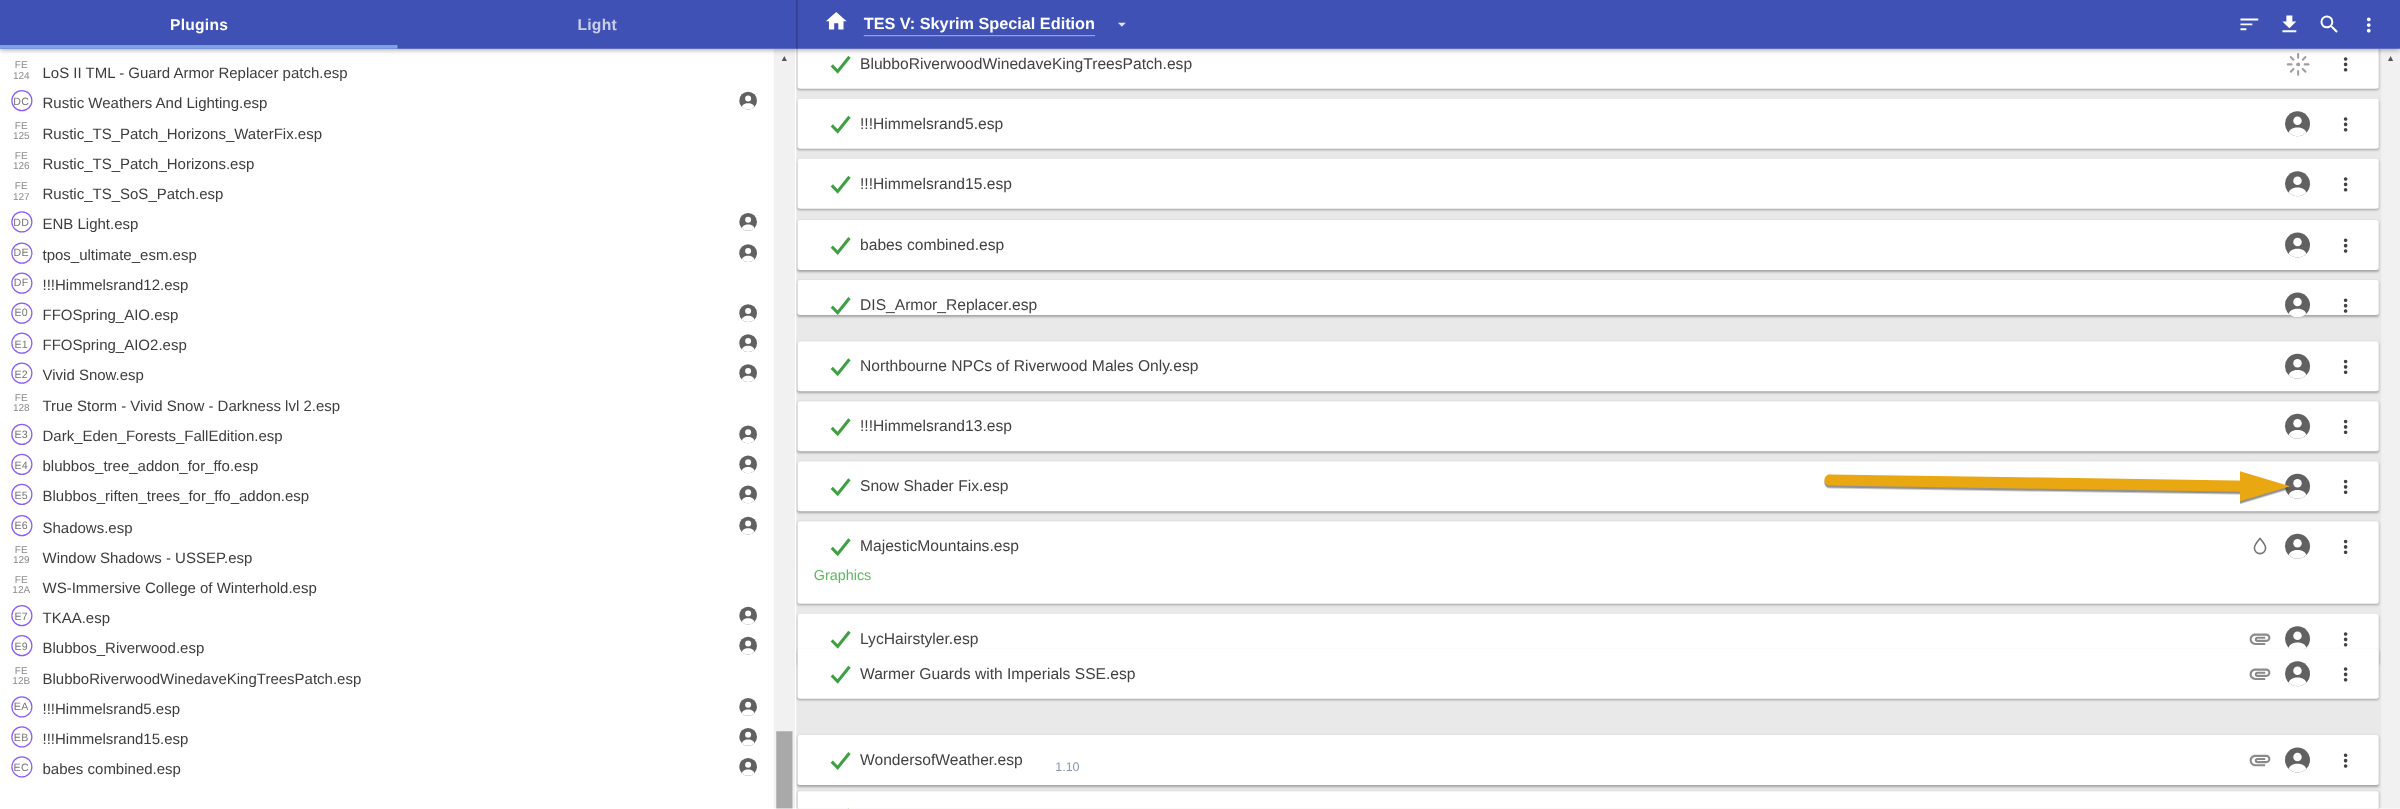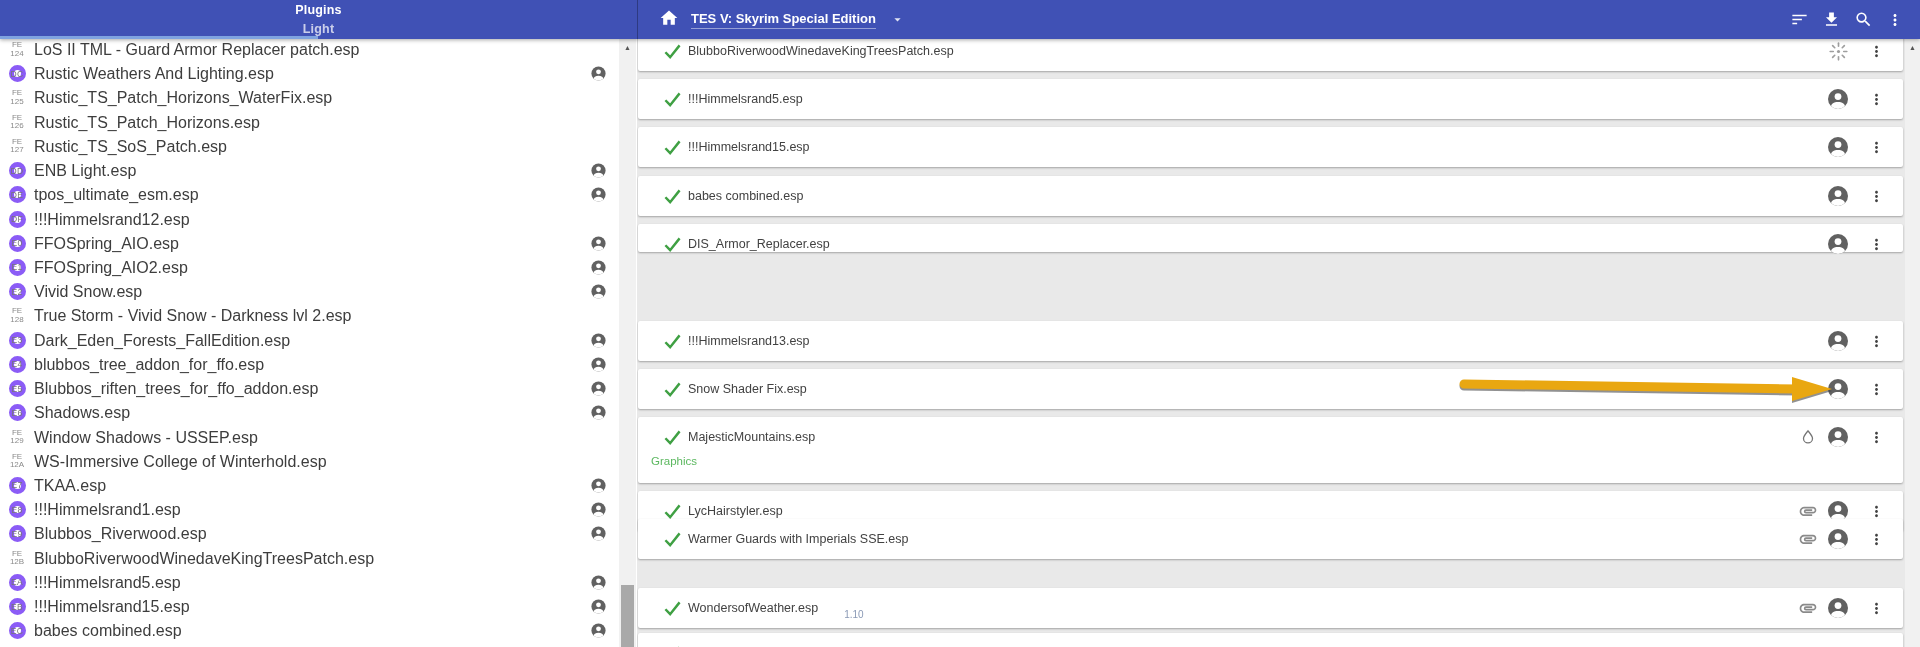--- a/index.html
+++ b/index.html
@@ -2,44 +2,44 @@
 <html><head>
 <meta charset="utf-8">
 <style>
   html,body{margin:0;padding:0;background:#fff;}
   #app{position:relative;width:1920px;height:647px;overflow:hidden;
        font-family:"Liberation Sans",sans-serif;background:#fff;}
 
   
   .header{position:absolute;top:0;left:0;right:0;height:39px;background:#4051b5;
           z-index:20;box-shadow:0 1px 4px rgba(0,0,0,.35);}
-  .tabs{position:absolute;left:0;top:0;width:637px;height:39px;display:flex;flex-direction:column;}
+  .tabs{position:absolute;left:0;top:0;width:637px;height:39px;display:flex;}
   .tab{flex:1;display:flex;align-items:center;justify-content:center;cursor:pointer;}
   .tab span{font-size:12.5px;font-weight:bold;color:#fff;letter-spacing:.2px;}
   .tab.inactive span{color:rgba(255,255,255,.72);}
   .tab-indicator{position:absolute;left:0;bottom:0;width:318px;height:3px;background:#7fa3e0;}
   .header-divider{position:absolute;left:637px;top:0;bottom:0;width:1px;background:rgba(0,0,0,.28);}
   .game-title{position:absolute;left:659px;top:0;height:39px;display:flex;align-items:center;}
   .game-title .ttl{margin-left:12px;font-size:13px;font-weight:bold;color:#fff;
                    padding-bottom:2px;border-bottom:1px solid rgba(255,255,255,.45);}
   .game-title .caret{margin-left:14px;display:flex;align-items:center;}
   .header-actions{position:absolute;left:1783px;top:0;height:39px;display:flex;align-items:center;}
   .hicon{width:24px;height:24px;margin:0 4px;display:flex;align-items:center;justify-content:center;cursor:pointer;}
 
   
   .left-list{position:absolute;top:39px;left:0;width:619px;bottom:0;background:#fff;
              overflow:hidden;padding-top:2px;box-sizing:border-box;}
-  .plugin-item{height:24.23px;display:flex;align-items:flex-start;padding-left:7px;cursor:pointer;}
+  .plugin-item{height:24.23px;display:flex;align-items:flex-end;padding-left:7px;cursor:pointer;}
   .badge{width:20px;flex:0 0 20px;display:flex;align-items:center;justify-content:center;}
-  .badge-circle{width:17px;height:17px;border:5px solid #8b5cf6;border-radius:50%;
+  .badge-circle{width:17px;height:17px;border:1px solid #8b5cf6;border-radius:50%;
                 display:flex;align-items:center;justify-content:center;
                 font-size:8.5px;color:#757575;letter-spacing:.3px;box-sizing:border-box;}
   .badge-stack{display:flex;flex-direction:column;align-items:center;font-size:8px;
                line-height:8.5px;color:#8a8a8a;}
-  .plugin-name{margin-left:7px;font-size:16px;color:#3d3d3d;white-space:nowrap;}
+  .plugin-name{margin-left:7px;font-size:12px;color:#3d3d3d;white-space:nowrap;}
   .plugin-profile{margin-left:auto;margin-right:12px;width:17px;height:17px;flex:0 0 17px;}
 
   
   .scrollbar-left{position:absolute;top:39px;left:619px;width:17px;bottom:0;background:#f1f1f1;}
   .scrollbar-right{position:absolute;top:0;right:0;width:15px;height:100%;background:#f1f1f1;}
   .sb-arrow{position:absolute;top:1px;left:0;right:0;height:14px;display:flex;
             align-items:center;justify-content:center;font-size:7px;color:#555;cursor:pointer;}
   .sb-thumb{position:absolute;left:2px;right:2px;background:#a9a9a9;cursor:pointer;}
 
   
@@ -331,33 +331,20 @@
         <span class="plugin-profile"><svg width="17" height="17" viewBox="0 0 24 24">
             <circle cx="12" cy="12" r="10" fill="#616161"></circle>
             <g clip-path="url(#accClip)" fill="#fff">
               <circle cx="12" cy="9.6" r="3.4"></circle>
               <path d="M12 15c-4.2 0-7 2.1-7 4.6V25h14v-5.4C19 17.1 16.2 15 12 15z"></path>
             </g>
           </svg></span>
       </div>
       <div class="plugin-item">
         <span class="badge">
-          <span class="badge-circle">E8</span>
-        </span>
-        <span class="plugin-name">!!!Himmelsrand1.esp</span>
-        <span class="plugin-profile"><svg width="17" height="17" viewBox="0 0 24 24">
-            <circle cx="12" cy="12" r="10" fill="#616161"></circle>
-            <g clip-path="url(#accClip)" fill="#fff">
-              <circle cx="12" cy="9.6" r="3.4"></circle>
-              <path d="M12 15c-4.2 0-7 2.1-7 4.6V25h14v-5.4C19 17.1 16.2 15 12 15z"></path>
-            </g>
-          </svg></span>
-      </div>
-      <div class="plugin-item">
-        <span class="badge">
           <span class="badge-circle">E9</span>
         </span>
         <span class="plugin-name">Blubbos_Riverwood.esp</span>
         <span class="plugin-profile"><svg width="17" height="17" viewBox="0 0 24 24">
             <circle cx="12" cy="12" r="10" fill="#616161"></circle>
             <g clip-path="url(#accClip)" fill="#fff">
               <circle cx="12" cy="9.6" r="3.4"></circle>
               <path d="M12 15c-4.2 0-7 2.1-7 4.6V25h14v-5.4C19 17.1 16.2 15 12 15z"></path>
             </g>
           </svg></span>
@@ -530,20 +517,42 @@
         <span class="ricon slot1">
           <svg width="24" height="24" viewBox="0 0 24 24">
             <circle cx="12" cy="12" r="10" fill="#616161"></circle>
             <g clip-path="url(#accClip)" fill="#fff">
               <circle cx="12" cy="9.6" r="3.4"></circle>
               <path d="M12 15c-4.2 0-7 2.1-7 4.6V25h14v-5.4C19 17.1 16.2 15 12 15z"></path>
             </g>
           </svg>
         </span>
       </div>
+      <div class="card" style="top: 234px; height: 40px;">
+        <div class="row">
+          <span class="row-check"><svg width="19" height="17" viewBox="0 0 20 18">
+              <path d="M2.5 9.8l5 5.2 10-12.5" fill="none" stroke="#3fa043" stroke-width="2.6"></path>
+            </svg></span>
+          <span class="row-name">Northbourne NPCs of Riverwood Males Only.esp</span>
+        </div>
+        <span class="ricon slot0">
+          <svg width="17" height="17" viewBox="0 0 24 24">
+            <path d="M12 8c1.1 0 2-.9 2-2s-.9-2-2-2-2 .9-2 2 .9 2 2 2zm0 2c-1.1 0-2 .9-2 2s.9 2 2 2 2-.9 2-2-.9-2-2-2zm0 6c-1.1 0-2 .9-2 2s.9 2 2 2 2-.9 2-2-.9-2-2-2z" fill="#424242"></path>
+          </svg>
+        </span>
+        <span class="ricon slot1">
+          <svg width="24" height="24" viewBox="0 0 24 24">
+            <circle cx="12" cy="12" r="10" fill="#616161"></circle>
+            <g clip-path="url(#accClip)" fill="#fff">
+              <circle cx="12" cy="9.6" r="3.4"></circle>
+              <path d="M12 15c-4.2 0-7 2.1-7 4.6V25h14v-5.4C19 17.1 16.2 15 12 15z"></path>
+            </g>
+          </svg>
+        </span>
+      </div>
       <div class="card" style="top: 282px; height: 40px;">
         <div class="row">
           <span class="row-check"><svg width="19" height="17" viewBox="0 0 20 18">
               <path d="M2.5 9.8l5 5.2 10-12.5" fill="none" stroke="#3fa043" stroke-width="2.6"></path>
             </svg></span>
           <span class="row-name">!!!Himmelsrand13.esp</span>
         </div>
         <span class="ricon slot0">
           <svg width="17" height="17" viewBox="0 0 24 24">
             <path d="M12 8c1.1 0 2-.9 2-2s-.9-2-2-2-2 .9-2 2 .9 2 2 2zm0 2c-1.1 0-2 .9-2 2s.9 2 2 2 2-.9 2-2-.9-2-2-2zm0 6c-1.1 0-2 .9-2 2s.9 2 2 2 2-.9 2-2-.9-2-2-2z" fill="#424242"></path>

